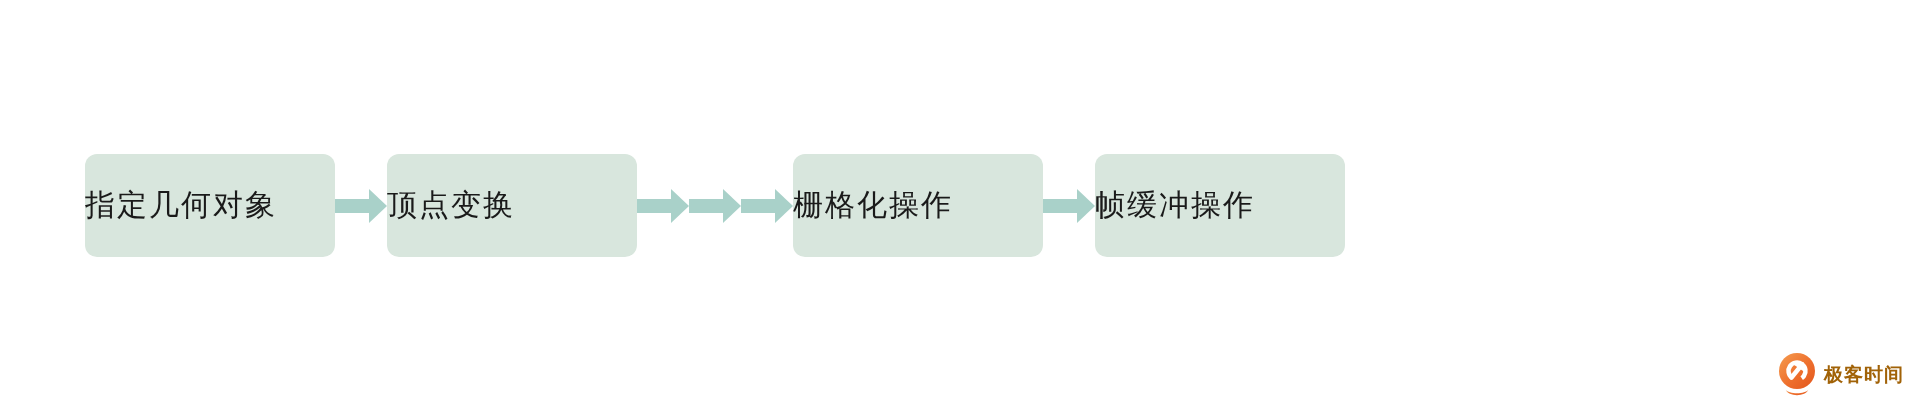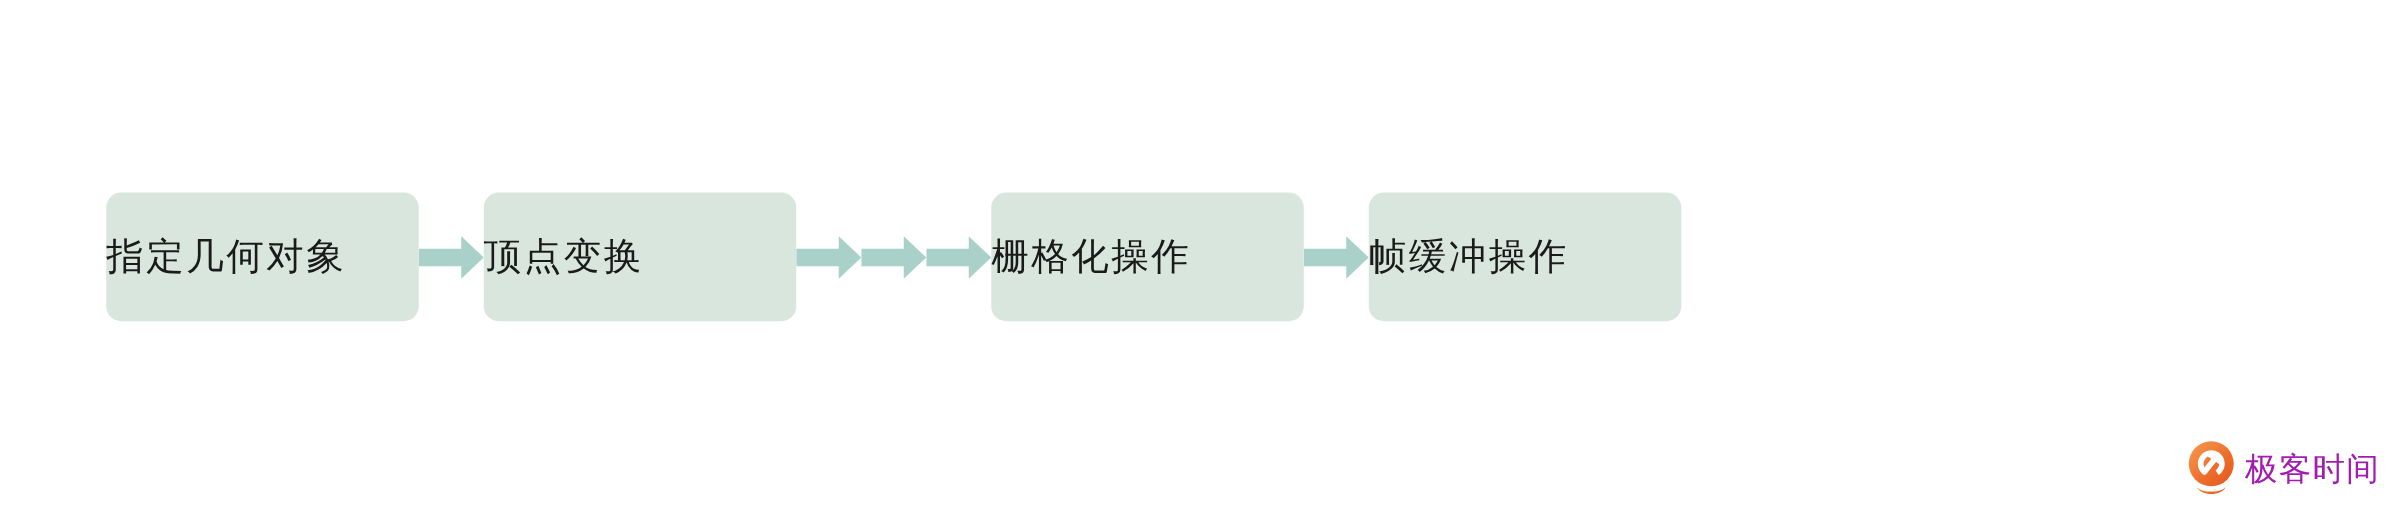--- a/index.html
+++ b/index.html
@@ -45,23 +45,23 @@
   .brand {
     position: absolute;
     right: 16px;
     bottom: 6px;
     display: flex;
     align-items: center;
     gap: 7px;
   }
   .brand-icon { width: 40px; height: 46px; display: block; }
   .brand-text {
-    font-size: 26px;
-    color: #a21caf;
-    font-weight: 400;
+    font-size: 19px;
+    color: #a16207;
+    font-weight: 700;
     letter-spacing: 1px;
     white-space: nowrap;
   }
 </style>
 </head>
 <body>
 
 <div class="canvas">
 
   <div class="flow-row">

